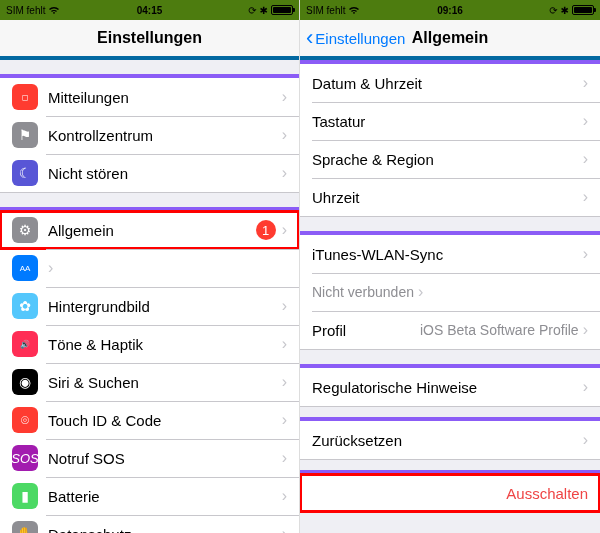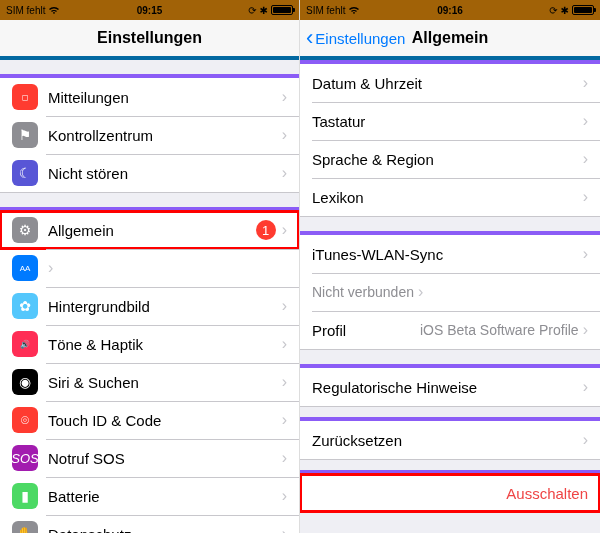--- a/index.html
+++ b/index.html
@@ -1,20 +1,20 @@
 <!DOCTYPE html>
 <html><head>
 <meta charset="utf-8">
 <style>
   * { box-sizing: border-box; margin: 0; padding: 0; }
   body { font-family: -apple-system, "Helvetica Neue", Helvetica, Arial, sans-serif; background: #fff; width: 600px; height: 533px; overflow: hidden; font-size: 14px; }
   .container { display: flex; width: 600px; height: 533px; }
   .screen { width: 300px; height: 533px; background: #efeff4; position: relative; overflow: hidden; border-right: 1px solid #ddd; }
   .screen:last-child { border-right: none; }
-  .statusbar { height: 20px; display: flex; align-items: center; justify-content: space-between; padding: 0 6px; font-size: 10px; background: #a16207; color: #000; }
+  .statusbar { height: 20px; display: flex; align-items: center; justify-content: space-between; padding: 0 6px; font-size: 10px; background: #4d7c0f; color: #000; }
   .sb-left, .sb-right { display: flex; align-items: center; gap: 3px; }
   .sb-center { position: absolute; left: 50%; transform: translateX(-50%); font-weight: 600; }
   .navbar { height: 40px; border-bottom: 4px solid #0369a1; background: #f7f7f7; display: flex; align-items: center; position: relative; }
   .nav-title { position: absolute; left: 50%; transform: translateX(-50%); font-size: 16px; font-weight: 600; }
   .nav-back { display: flex; align-items: center; color: #007aff; font-size: 15px; padding-left: 6px; }
   .nav-back .chev { font-size: 22px; line-height: 1; margin-right: 2px; font-weight: 300; }
   .list { background: #efeff4; }
   .group { margin-top: 14px; background: #fff; border-top: 4px solid #8b5cf6; border-bottom: 1px solid #c8c7cc; }
   .group.first { margin-top: 0; }
   .row { display: flex; align-items: center; height: 38px; padding: 0 12px 0 12px; position: relative; }
@@ -39,21 +39,21 @@
 <div class="container">
 
   <div class="screen">
     <div class="statusbar">
       <div class="sb-left">
         <span>SIM fehlt</span>
         <svg class="wifi-svg" viewBox="0 0 12 10">
             <path d="M6 9L7 8A1.4 1.4 0 006 7 1.4 1.4 0 005 8zM3 6A4.2 4.2 0 016 5 4.2 4.2 0 019 6L8 7A2.8 2.8 0 006 6 2.8 2.8 0 004 7zM1 4A7 7 0 016 2 7 7 0 0111 4L10 5A5.6 5.6 0 006 3.5 5.6 5.6 0 002 5z" fill="#000"></path>
           </svg>
       </div>
-      <div class="sb-center">09:15</div>
+      <div class="sb-center">04:15</div>
       <div class="sb-right">
         <span>⟳</span>
         <span>✱</span>
         <div class="battery">
             <div class="battery-fill"></div>
           </div>
       </div>
     </div>
     <div class="navbar">
       <div class="nav-title">Einstellungen</div>
@@ -158,21 +158,21 @@
           </div>
           <div class="row noicon">
             <div class="label">Tastatur</div>
             <div class="chevron">›</div>
           </div>
           <div class="row noicon">
             <div class="label">Sprache &amp; Region</div>
             <div class="chevron">›</div>
           </div>
           <div class="row noicon">
-            <div class="label">Lexikon</div>
+            <div class="label">Uhrzeit</div>
             <div class="chevron">›</div>
           </div>
         </div>
       <div class="group" id="rg2">
           <div class="row noicon">
             <div class="label">iTunes-WLAN-Sync</div>
             <div class="chevron">›</div>
           </div>
           <div class="row noicon">
             <div class="value">Nicht verbunden</div>

